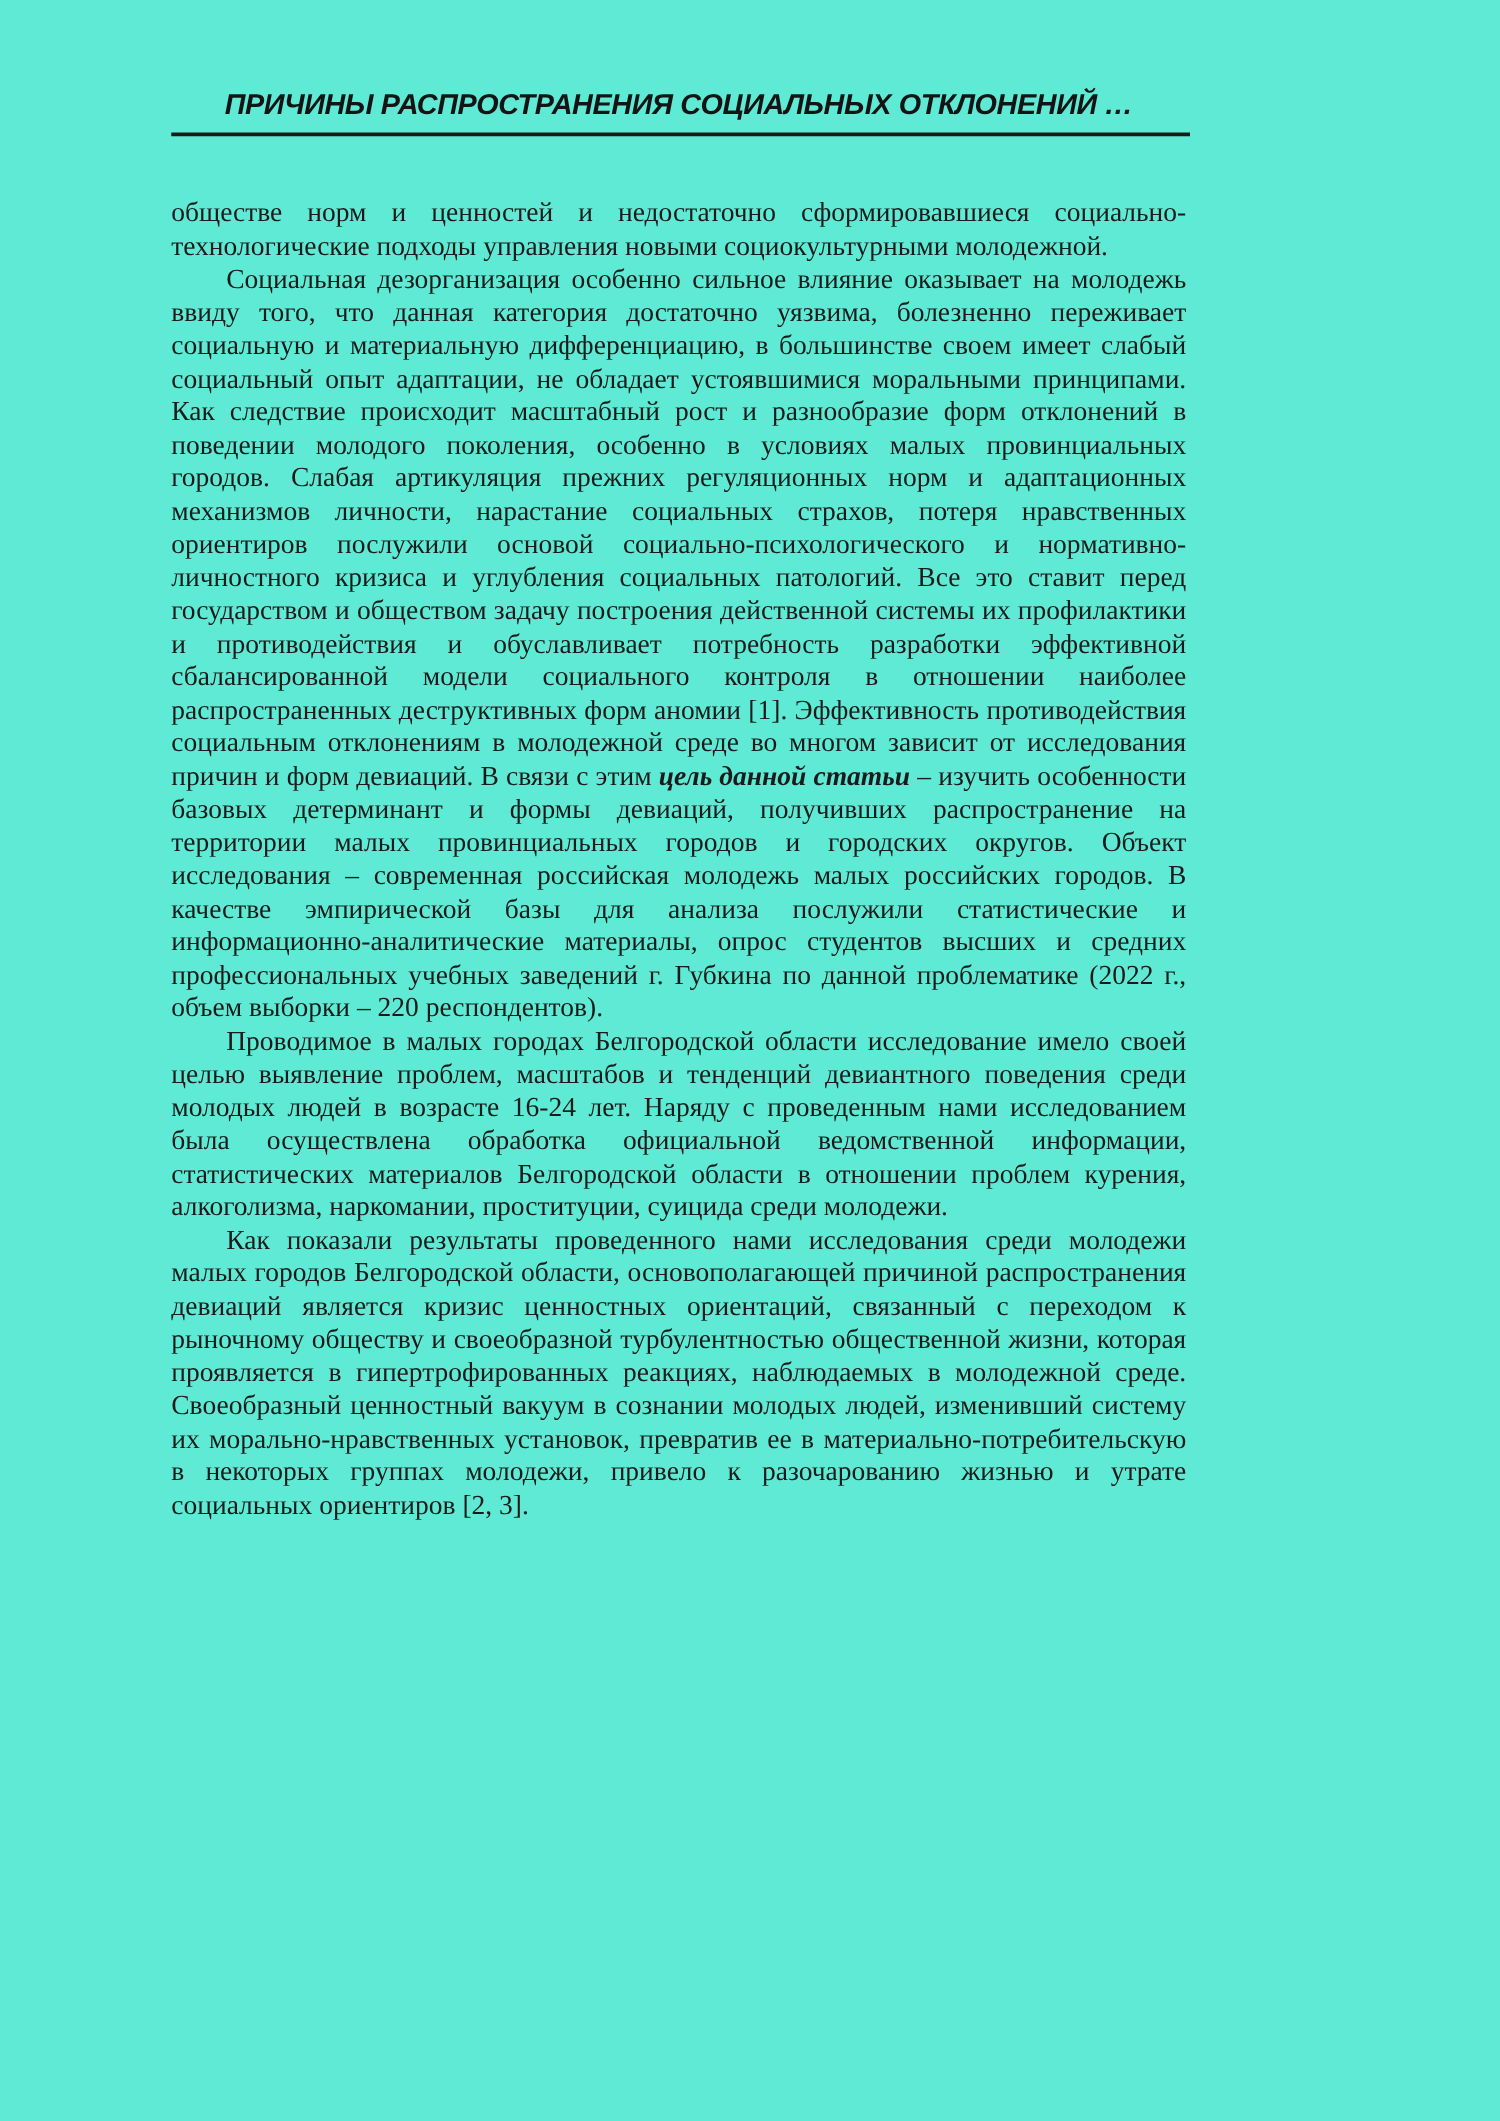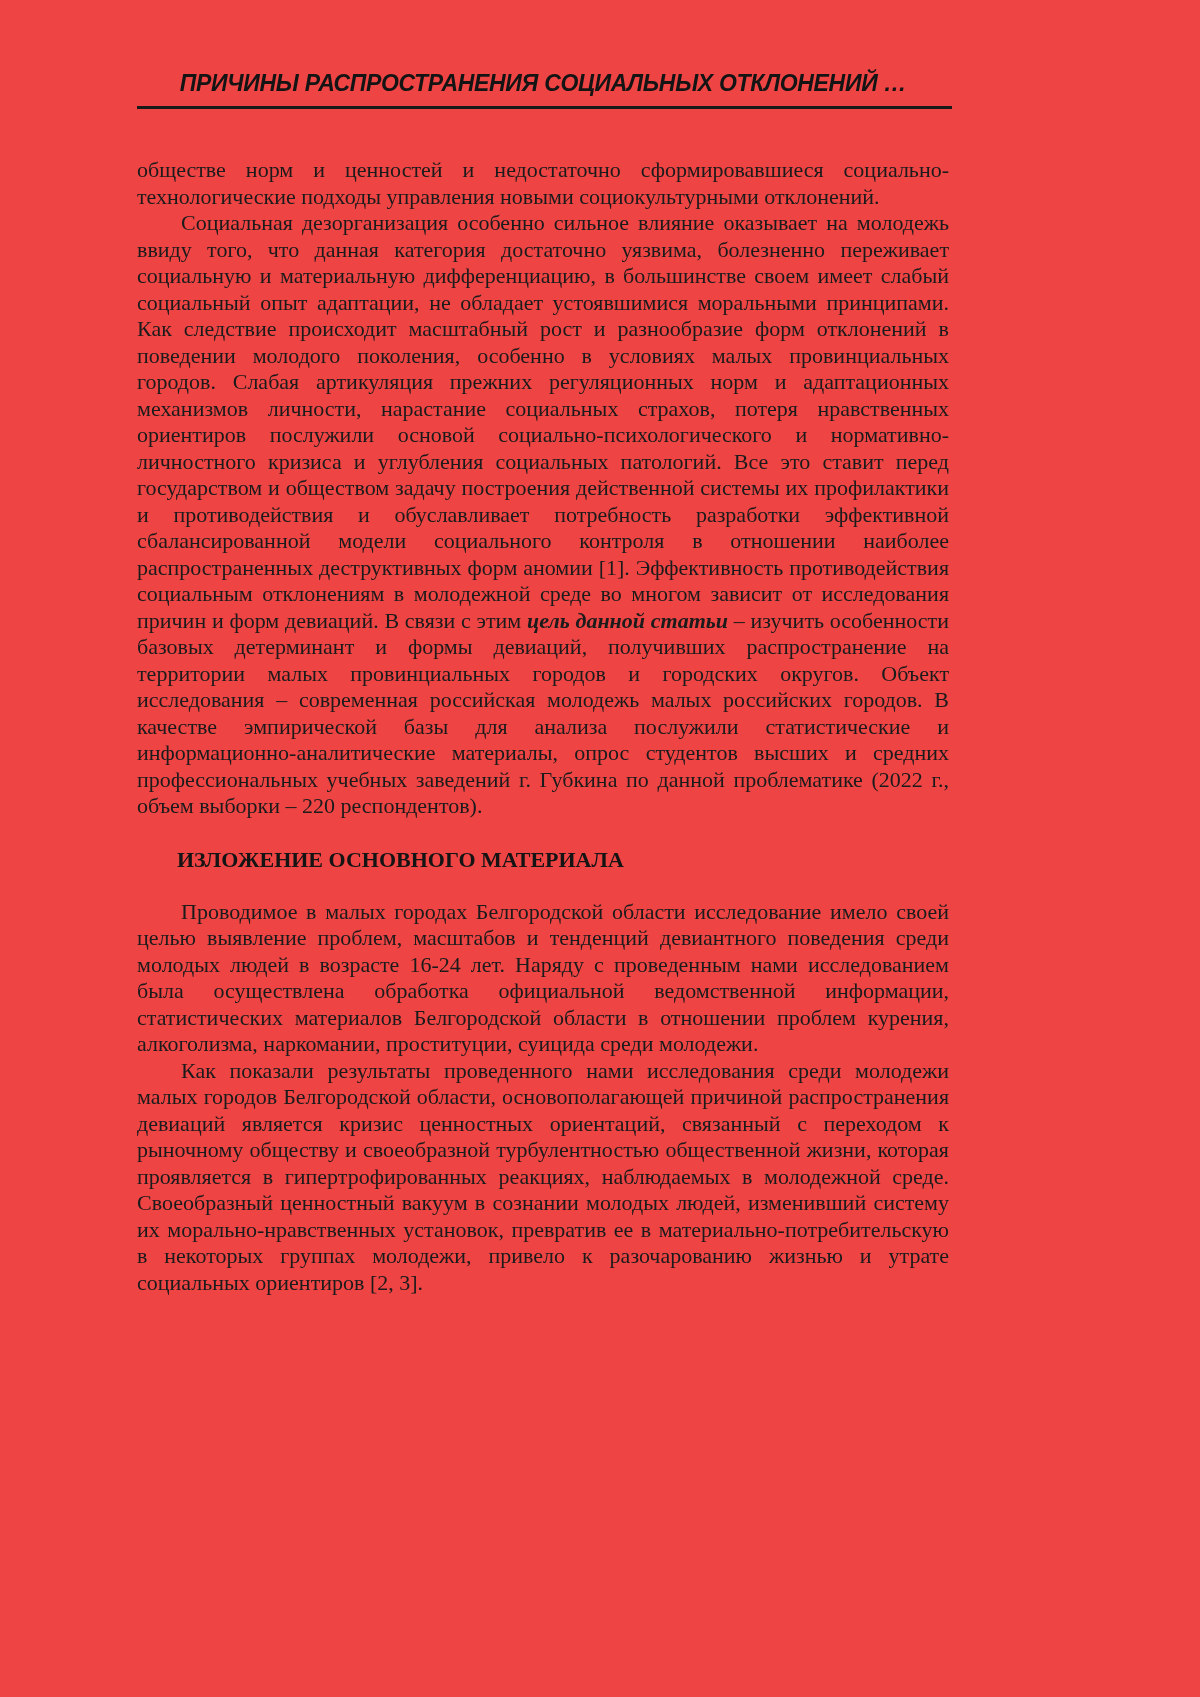--- a/index.html
+++ b/index.html
@@ -4,21 +4,21 @@
 <style>
   html, body {
     margin: 0;
     padding: 0;
     background: #ffffff;
   }
   .page {
     position: relative;
     width: 1200px;
     height: 1697px;
-    background: #ef4444;
+    background: #5eead4;
     color: #1b1b1b;
     font-family: "Liberation Serif", serif;
     overflow: hidden;
   }
   .content {
     position: absolute;
     left: 137px;
     top: 70px;
     width: 812px;
   }
@@ -74,25 +74,24 @@
 </head>
 <body>
 
 <div class="page">
   <div class="content">
     <div class="running-header">ПРИЧИНЫ РАСПРОСТРАНЕНИЯ СОЦИАЛЬНЫХ ОТКЛОНЕНИЙ …</div>
     <div class="header-rule"></div>
 
     <div class="body-text">
       <div>
-          <p><span class="seg-normal">обществе норм и ценностей и недостаточно сформировавшиеся социально-технологические подходы управления новыми социокультурными отклонений.</span></p>
+          <p><span class="seg-normal">обществе норм и ценностей и недостаточно сформировавшиеся социально-технологические подходы управления новыми социокультурными молодежной.</span></p>
           <p class="indent"><span class="seg-normal">Социальная дезорганизация особенно сильное влияние оказывает на молодежь ввиду того, что данная категория достаточно уязвима, болезненно переживает социальную и материальную дифференциацию, в большинстве своем имеет слабый социальный опыт адаптации, не обладает устоявшимися моральными принципами. Как следствие происходит масштабный рост и разнообразие форм отклонений в поведении молодого поколения, особенно в условиях малых провинциальных городов. Слабая артикуляция прежних регуляционных норм и адаптационных механизмов личности, нарастание социальных страхов, потеря нравственных ориентиров послужили основой социально-психологического и нормативно-личностного кризиса и углубления социальных патологий. Все это ставит перед государством и обществом задачу построения действенной системы их профилактики и противодействия и обуславливает потребность разработки эффективной сбалансированной модели социального контроля в отношении наиболее распространенных деструктивных форм аномии [1]. Эффективность противодействия социальным отклонениям в молодежной среде во многом зависит от исследования причин и форм девиаций. В связи с этим </span><span class="seg-bold-italic">цель данной статьи</span><span class="seg-normal"> – изучить особенности базовых детерминант и формы девиаций, получивших распространение на территории малых провинциальных городов и городских округов. Объект исследования – современная российская молодежь малых российских городов. В качестве эмпирической базы для анализа послужили статистические и информационно-аналитические материалы, опрос студентов высших и средних профессиональных учебных заведений г. Губкина по данной проблематике (2022 г., объем выборки – 220 респондентов).</span></p>
         </div>
 
-      <div class="section-heading">ИЗЛОЖЕНИЕ ОСНОВНОГО МАТЕРИАЛА</div>
 
       <div>
           <p class="indent"><span class="seg-normal">Проводимое в малых городах Белгородской области исследование имело своей целью выявление проблем, масштабов и тенденций девиантного поведения среди молодых людей в возрасте 16-24 лет. Наряду с проведенным нами исследованием была осуществлена обработка официальной ведомственной информации, статистических материалов Белгородской области в отношении проблем курения, алкоголизма, наркомании, проституции, суицида среди молодежи.</span></p>
           <p class="indent"><span class="seg-normal">Как показали результаты проведенного нами исследования среди молодежи малых городов Белгородской области, основополагающей причиной распространения девиаций является кризис ценностных ориентаций, связанный с переходом к рыночному обществу и своеобразной турбулентностью общественной жизни, которая проявляется в гипертрофированных реакциях, наблюдаемых в молодежной среде. Своеобразный ценностный вакуум в сознании молодых людей, изменивший систему их морально-нравственных установок, превратив ее в материально-потребительскую в некоторых группах молодежи, привело к разочарованию жизнью и утрате социальных ориентиров [2, 3].</span></p>
         </div>
     </div>
   </div>
 
 </div>
 

